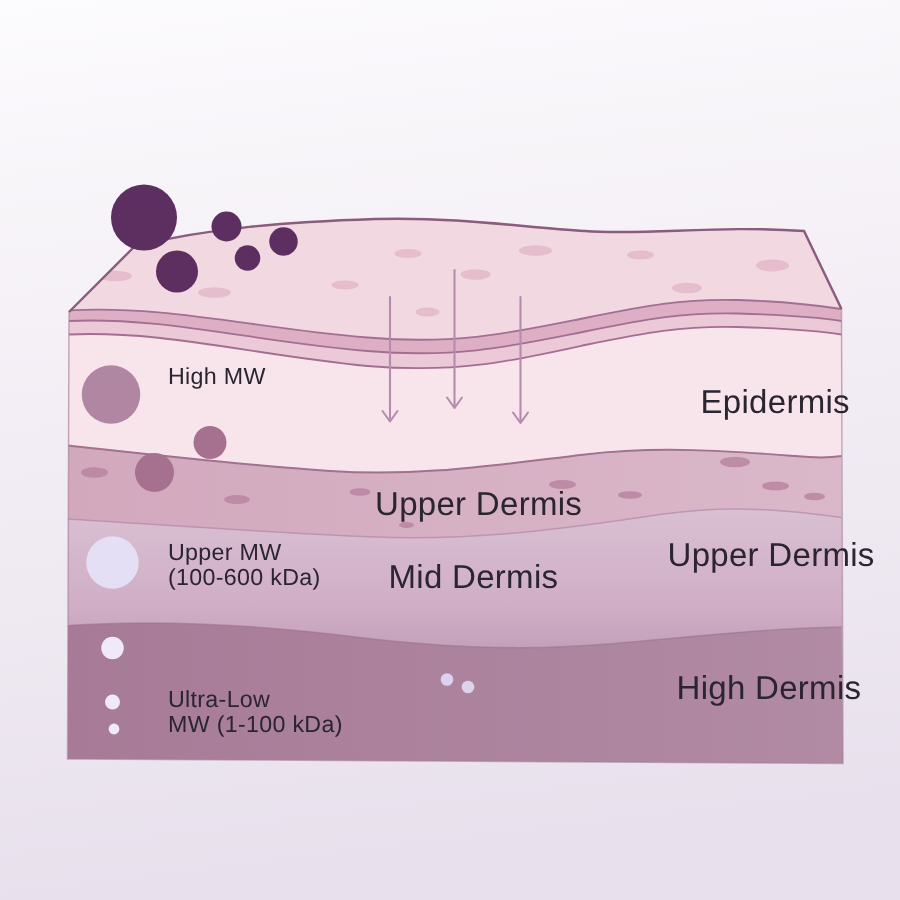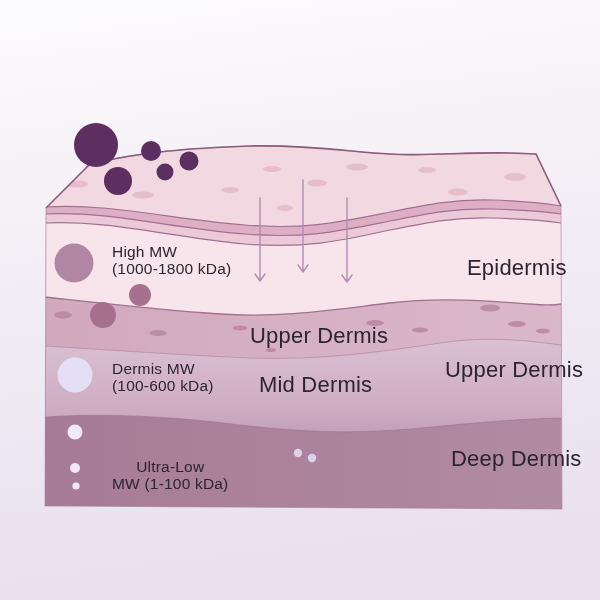--- a/index.html
+++ b/index.html
@@ -119,36 +119,35 @@
     <circle cx="76" cy="486" r="3.6"></circle>
   </g>
   <g fill="#dcd2ee">
     <circle cx="298" cy="453" r="4.2"></circle>
     <circle cx="312" cy="458" r="4.2"></circle>
   </g>
 </svg>
 
 <div class="lbl mw-lbl" style="left:112px;top:244px;">
   <div>High MW</div>
-  <div>(1000-1800 kDa)</div>
 </div>
 
 <div class="lbl layer-lbl" style="left:467px;top:259px;">Epidermis</div>
 
 <div class="lbl layer-lbl" style="left:250px;top:327px;">Upper Dermis</div>
 
 <div class="lbl mw-lbl" style="left:112px;top:361px;">
-  <div>Dermis MW</div>
+  <div>Upper MW</div>
   <div>(100-600 kDa)</div>
 </div>
 
 <div class="lbl layer-lbl" style="left:445px;top:361px;">Upper Dermis</div>
 
 <div class="lbl layer-lbl" style="left:259px;top:376px;">Mid Dermis</div>
 
-<div class="lbl layer-lbl" style="left:451px;top:450px;">Deep Dermis</div>
+<div class="lbl layer-lbl" style="left:451px;top:450px;">High Dermis</div>
 
-<div class="lbl mw-lbl" style="left:112px;top:459px;text-align:center;">
+<div class="lbl mw-lbl" style="left:112px;top:459px;">
   <div>Ultra-Low</div>
   <div>MW (1-100 kDa)</div>
 </div>
 
 </div>
 
 </body></html>

